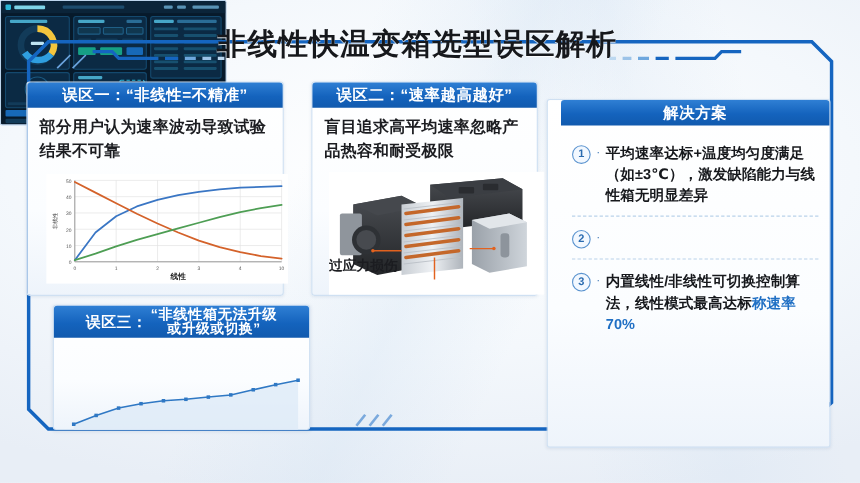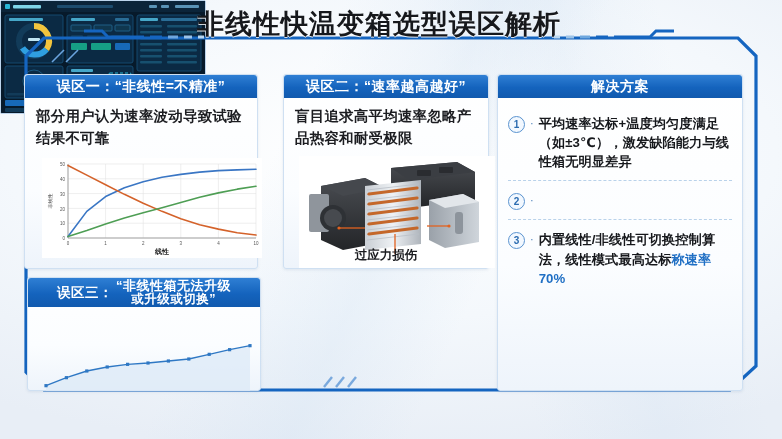--- a/index.html
+++ b/index.html
@@ -14,21 +14,21 @@
   .bg-tex{position:absolute;inset:0;
     background:linear-gradient(115deg, rgba(255,255,255,0) 35%, rgba(210,226,242,.35) 50%, rgba(255,255,255,0) 62%),
                linear-gradient(75deg, rgba(255,255,255,0) 60%, rgba(214,228,243,.30) 74%, rgba(255,255,255,0) 86%);
     pointer-events:none;}
 
   
   .frame{position:absolute;left:24px;top:36px;width:734px;height:356px;pointer-events:none;}
   .frame svg{display:block;}
 
   
-  .title-wrap{position:absolute;left:0;top:2px;width:758px;height:44px;display:flex;align-items:center;justify-content:center;}
+  .title-wrap{position:absolute;left:0;top:18px;width:758px;height:44px;display:flex;align-items:center;justify-content:center;}
   .title{
     font-size:27px;font-weight:bold;color:#16181c;letter-spacing:1px;
     font-family:"Liberation Sans","DejaVu Sans",sans-serif;
     text-shadow:0 1px 0 rgba(255,255,255,.8);
     white-space:nowrap;
   }
   .title-deco{position:absolute;top:26px;height:12px;width:150px;}
   .title-deco.left{left:84px;}
   .title-deco.right{right:84px;}
 
@@ -49,48 +49,48 @@
   #p1{left:24px;top:74px;width:232px;height:193px;}
   #p1 .card-hd{height:23px;font-size:14px;}
   #p1 .chart-box{margin:8px 6px 0 6px;height:100px;position:relative;}
 
   
   #p2{left:283px;top:74px;width:204px;height:193px;}
   #p2 .card-hd{height:23px;font-size:14px;}
   #p2 .photo{margin:6px 4px 0 4px;height:112px;position:relative;}
 
   
-  #p3{left:27px;top:277px;width:232px;height:112px;}
+  #p3{left:48px;top:277px;width:232px;height:112px;}
   #p3 .card-hd{height:29px;font-size:13px;flex-direction:row;gap:3px;padding:0 6px;}
   #p3 .hd-a{font-size:13.5px;white-space:nowrap;}
   #p3 .hd-b{display:flex;flex-direction:column;line-height:1.08;font-size:13px;}
   #p3 .hd-b span:last-child{font-size:12.5px;}
   #p3 .chart2{position:absolute;left:0;right:0;bottom:0;height:62px;}
 
   
   #p4{left:283px;top:277px;width:204px;height:112px;background:#081726;border:1px solid #bcd4ec;border-radius:2px;overflow:hidden;}
 
   
-  #p5{left:497px;top:74px;width:244px;height:315px;}
+  #p5{left:497px;top:90px;width:244px;height:315px;padding-left:12px;}
   #p5 .card-hd{height:23px;font-size:14px;}
   #p5 .sol-list{padding:10px 10px 0 10px;}
   .sol-item{display:flex;gap:5px;padding:6px 0 9px 0;}
   .sol-item + .sol-item{border-top:1px dashed #b9d2ea;padding-top:10px;}
   .sol-num{
     flex:0 0 auto;width:15px;height:15px;border-radius:50%;
     border:1px solid #5a93cf;color:#2a6bb0;font-size:10px;font-weight:bold;
     display:flex;align-items:center;justify-content:center;margin-top:2px;
     background:#f2f8ff;
   }
   .sol-dot{flex:0 0 auto;color:#4a7fba;font-size:11px;margin-top:3px;}
   .sol-text{font-size:13.2px;line-height:1.45;color:#16181c;font-weight:bold;letter-spacing:.1px;}
   .hl{color:#1f6fc4;}
 
   
-  .cap{position:absolute;left:0;right:0;bottom:4px;text-align:center;font-size:12.5px;font-weight:bold;color:#1b1c20;}
+  .cap{position:absolute;left:0;right:0;bottom:18px;font-size:12.5px;font-weight:bold;color:#1b1c20;}
 </style>
 </head>
 <body>
 <div class="bg-tex"></div>
 
 <div class="frame">
   <svg width="734" height="356" viewBox="0 0 734 356">
 
     <path d="M 20 2 L 714 2 L 732 20 L 732 330 L 706 354 L 20 354 L 2 336 L 2 20 Z" fill="none" stroke="#1565c0" stroke-width="3.2" stroke-linejoin="miter"></path>
 

